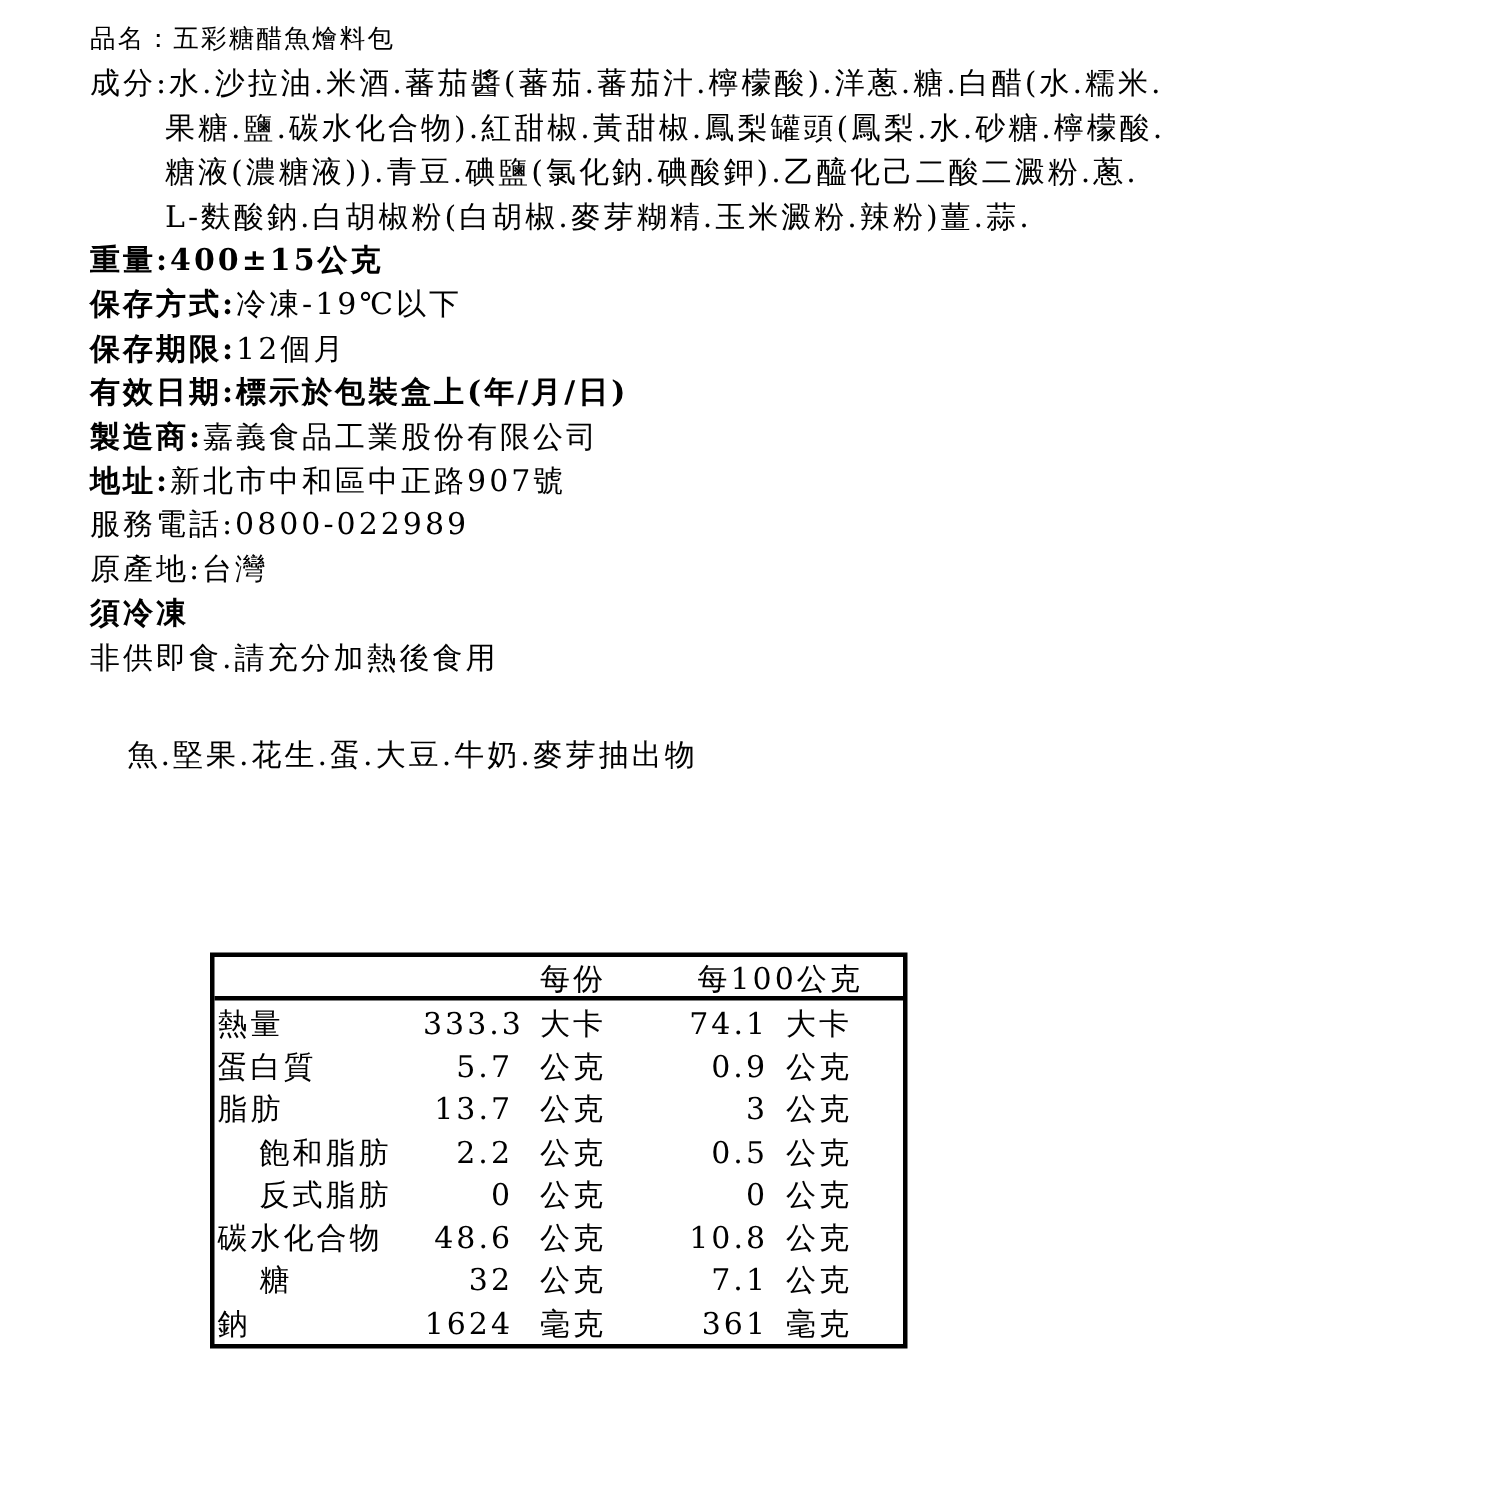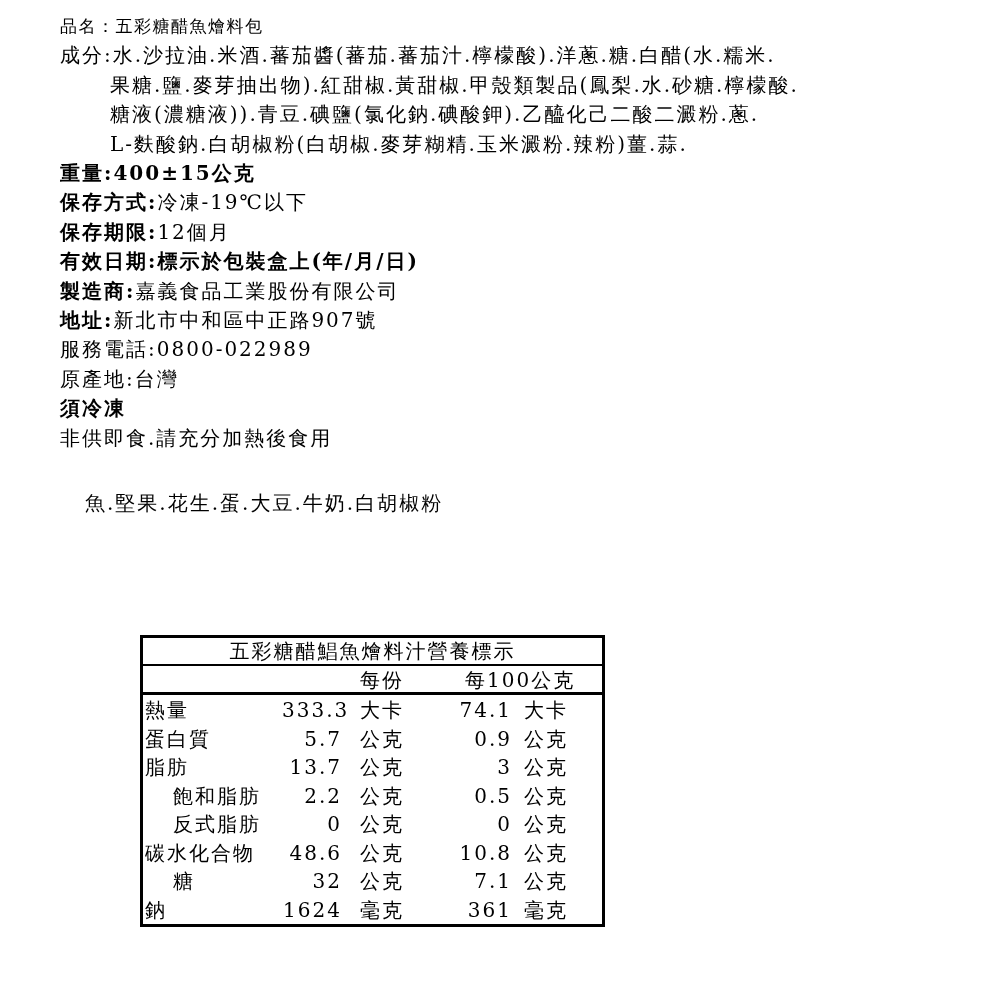--- a/index.html
+++ b/index.html
@@ -73,41 +73,40 @@
   .c-u2 { width: 90px;  padding-left: 12px; }
 </style>
 </head>
 <body>
 
 <div class="sheet">
 
   <div class="info-block">
     <div class="line small">品名：五彩糖醋魚燴料包</div>
     <div class="line">成分:水.沙拉油.米酒.蕃茄醬(蕃茄.蕃茄汁.檸檬酸).洋蔥.糖.白醋(水.糯米.</div>
-    <div class="line indent">果糖.鹽.麥芽抽出物).紅甜椒.黃甜椒.甲殼類製品(鳳梨.水.砂糖.檸檬酸.</div>
+    <div class="line indent">果糖.鹽.碳水化合物).紅甜椒.黃甜椒.鳳梨罐頭(鳳梨.水.砂糖.檸檬酸.</div>
     <div class="line indent">糖液(濃糖液)).青豆.碘鹽(氯化鈉.碘酸鉀).乙醯化己二酸二澱粉.蔥.</div>
     <div class="line indent">L-麩酸鈉.白胡椒粉(白胡椒.麥芽糊精.玉米澱粉.辣粉)薑.蒜.</div>
     <div class="line b">重量:400±15公克</div>
     <div class="line"><span class="b">保存方式:</span><span>冷凍-19℃以下</span></div>
     <div class="line"><span class="b">保存期限:</span><span>12個月</span></div>
     <div class="line b">有效日期:標示於包裝盒上(年/月/日)</div>
     <div class="line"><span class="b">製造商:</span><span>嘉義食品工業股份有限公司</span></div>
     <div class="line"><span class="b">地址:</span><span>新北市中和區中正路907號</span></div>
     <div class="line">服務電話:0800-022989</div>
     <div class="line">原產地:台灣</div>
     <div class="line b">須冷凍</div>
     <div class="line">非供即食.請充分加熱後食用</div>
   </div>
 
   <div class="allergen-block">
-    <div class="line indent2">魚.堅果.花生.蛋.大豆.牛奶.白胡椒粉</div>
+    <div class="line indent2">魚.堅果.花生.蛋.大豆.牛奶.麥芽抽出物</div>
   </div>
 
   <div class="ntable">
-    <div class="nt-title">五彩糖醋鯧魚燴料汁營養標示</div>
     <div class="nt-head">
       <span class="h1">每份</span>
       <span class="h2">每100公克</span>
     </div>
     <div class="nt-body" id="nt-body">
   <div class="nt-row">
     <span class="c-name">熱量</span>
     <span class="c-v1">333.3</span>
     <span class="c-u1">大卡</span>
     <span class="c-v2">74.1</span>

